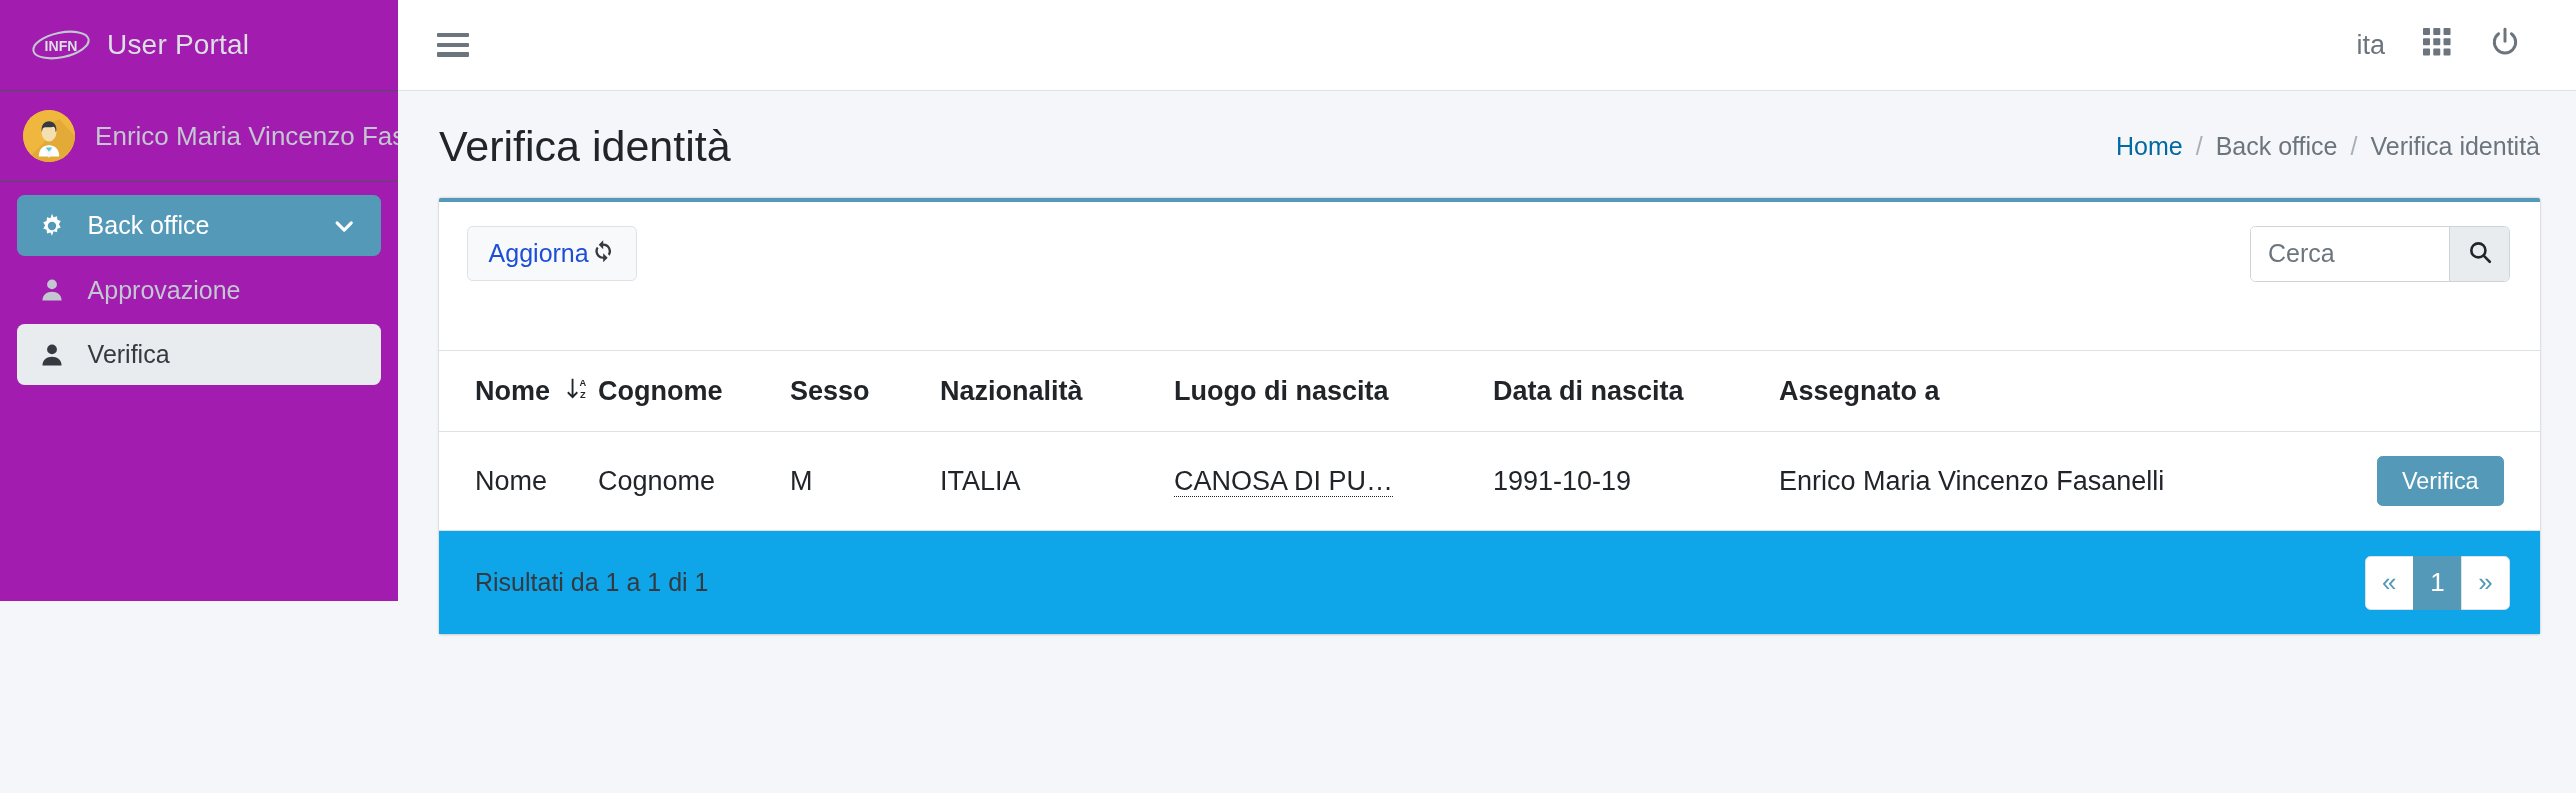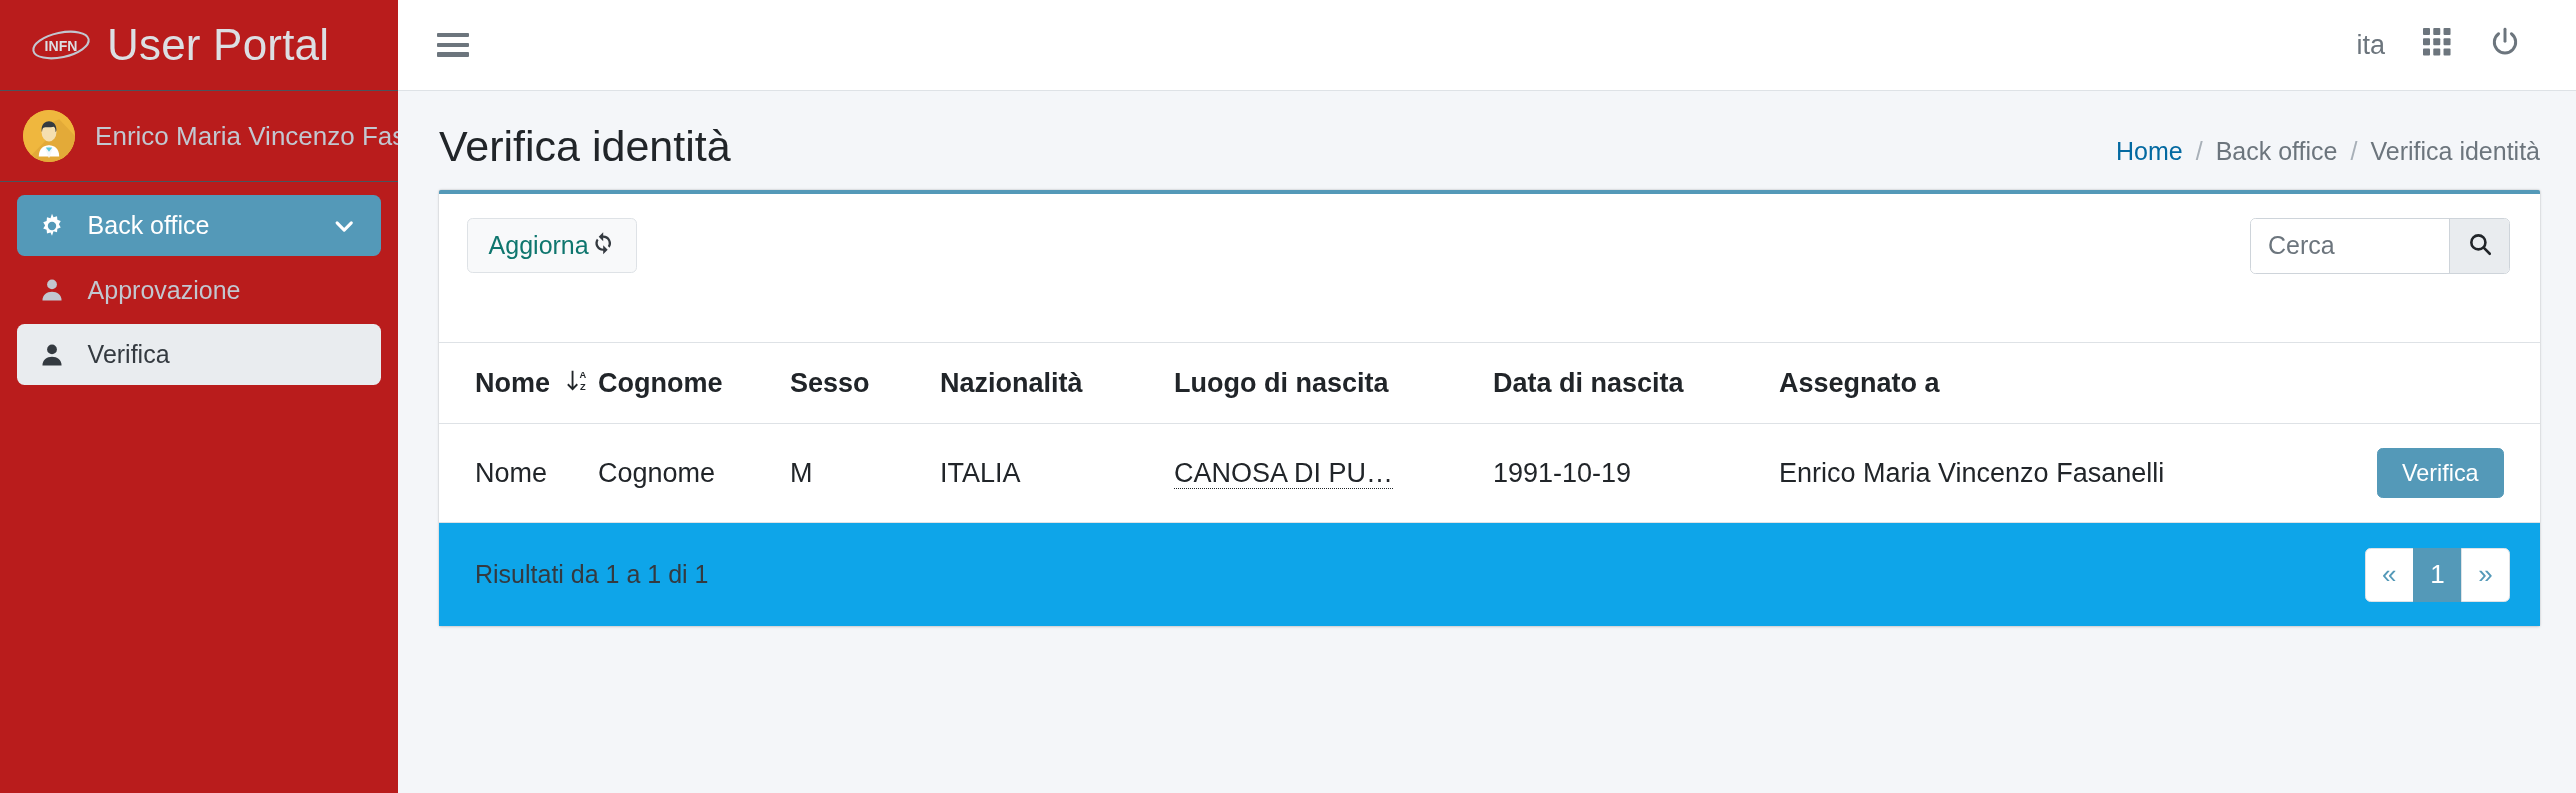--- a/index.html
+++ b/index.html
@@ -10,41 +10,41 @@
     background: #f4f6f9;
     overflow: hidden;
   }
 
   .app { display: flex; width: 2576px; height: 793px; }
 
   
   .sidebar {
     width: 398px;
     flex: 0 0 398px;
-    background: #b91c1c;
-    height: 793px;
+    background: #a21caf;
+    height: 601px;
     display: flex;
     flex-direction: column;
   }
   .brand {
     height: 91px;
     flex: 0 0 91px;
     display: flex;
     align-items: center;
     padding-left: 30px;
     border-bottom: 0.9px solid #4b545c;
   }
   .brand-logo {
     width: 62px; height: 37px;
     margin-right: 15px;
     display: flex; align-items: center; justify-content: center;
   }
   .brand-title {
     color: #dcdfe3;
-    font-size: 44px;
+    font-size: 28px;
     letter-spacing: 0.2px;
     font-weight: 400;
     white-space: nowrap;
   }
 
   .user-panel {
     height: 91px;
     flex: 0 0 91px;
     display: flex;
     align-items: center;
@@ -137,22 +137,22 @@
     margin-left: 0;
     padding: 0 19px;
     cursor: pointer;
     display: flex;
     align-items: center;
     height: 56px;
   }
 
   .page-head {
     display: flex;
-    align-items: center;
-    padding: 32px 36px 20px 41px;
+    align-items: flex-start;
+    padding: 32px 36px 28px 41px;
   }
   .page-title {
     font-size: 43px;
     color: #212529;
     font-weight: 400;
     margin: 0;
     line-height: 1.1;
   }
   .breadcrumb {
     margin-left: auto;
@@ -177,21 +177,21 @@
   .card-header {
     display: flex;
     align-items: center;
     padding: 22.5px 30px 22.5px 28px;
     min-height: 103px;
   }
   .btn-refresh {
     background: #f8f9fa;
     border: 0.9px solid #dee2e6;
     border-radius: 5.6px;
-    color: #0f766e;
+    color: #1d4ed8;
     font-size: 25px;
     padding: 11.2px 20.6px;
     display: inline-flex;
     align-items: center;
     gap: 2px;
     cursor: pointer;
     font-family: "Liberation Sans", sans-serif;
   }
   .header-spacer { flex: 1 1 auto; }
   .search-group {

